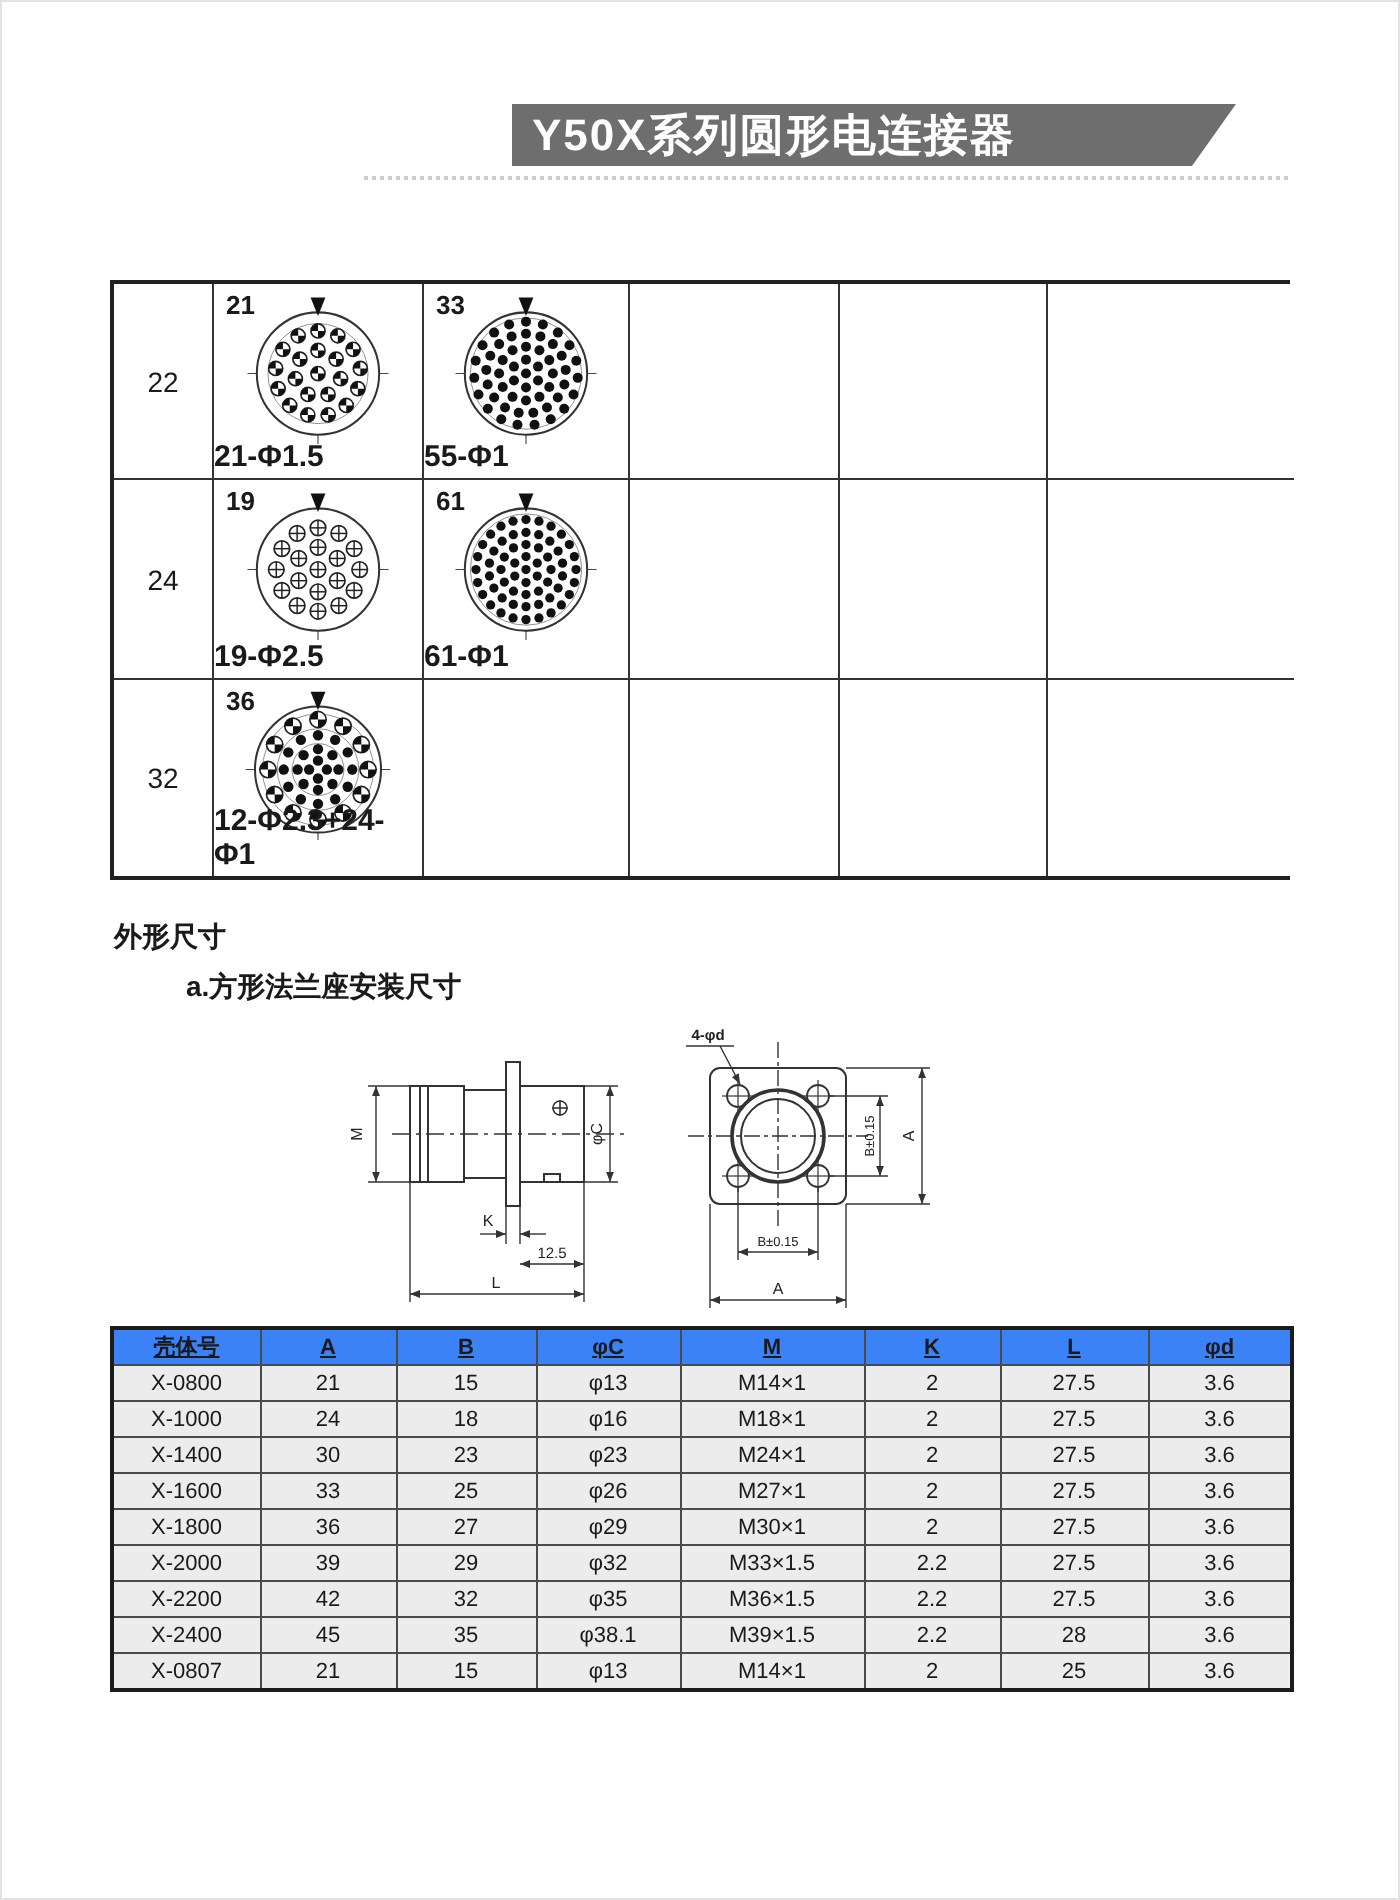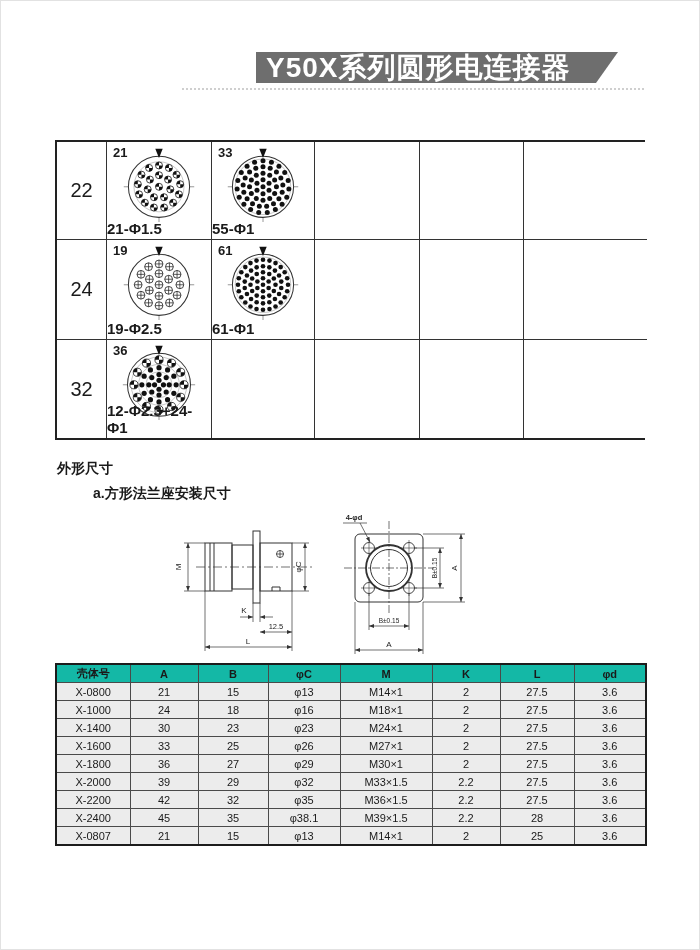--- a/index.html
+++ b/index.html
@@ -9,35 +9,35 @@
   }
   .page-frame{position:absolute;inset:0;border:1px solid #e2e2e2;}
 
   
   .banner{
     position:absolute;left:256px;top:52px;width:362px;height:31px;
     background:#6e6e6e;
     clip-path:polygon(0 0,100% 0,calc(100% - 22px) 100%,0 100%);
     display:flex;align-items:center;box-sizing:border-box;padding-left:10px;
   }
-  .banner-text{color:#ffffff;font-weight:bold;font-size:28px;letter-spacing:1px;white-space:nowrap;}
+  .banner-text{color:#ffffff;font-weight:bold;font-size:22px;letter-spacing:1px;white-space:nowrap;}
   .dotline{position:absolute;left:182px;top:88px;width:462px;border-top:2px dotted #cfcfcf;}
 
   
   .contact-grid{
     position:absolute;left:55px;top:140px;width:590px;height:300px;
     display:grid;box-sizing:border-box;
     grid-template-columns:50px 105px 103px 105px 104px 123px;
     grid-template-rows:98px 100px 98px;
     border:2px solid #222;background:#fff;
   }
   .cg-cell{border-right:1px solid #333;border-bottom:1px solid #333;position:relative;background:#fff;}
   .cg-cell:nth-child(6n){border-right:none;}
   .cg-cell:nth-child(n+13){border-bottom:none;}
-  .shell-cell{display:flex;align-items:center;justify-content:center;font-size:20px;}
+  .shell-cell{display:flex;align-items:center;justify-content:center;font-size:14px;}
   .corner-label{position:absolute;top:3px;left:6px;font-size:13px;font-weight:bold;}
   .svg-holder{position:absolute;top:4px;left:0;right:0;display:flex;justify-content:center;}
   .caption{position:absolute;bottom:2px;left:0;right:0;text-align:left;font-size:15px;font-weight:bold;}
 
   
   .sec-title{position:absolute;left:57px;top:460px;font-size:14px;font-weight:bold;}
   .sec-sub{position:absolute;left:76px;top:485px;font-size:14px;font-weight:bold;margin-left:17px;}
 
   
   .drawing-svg{position:absolute;left:160px;top:505px;}
@@ -45,21 +45,21 @@
   
   .dim-table{
     position:absolute;left:55px;top:663px;width:590px;
     border-collapse:collapse;font-size:11px;table-layout:fixed;
     border:2px solid #1c1c1c;
   }
   .dim-table th,.dim-table td{
     border:1px solid #4a4a4a;text-align:center;height:17px;padding:0 2px;
     font-weight:normal;overflow:hidden;white-space:nowrap;
   }
-  .dim-table th{background:#14b8a6;font-weight:bold;}
+  .dim-table th{background:#3b82f6;font-weight:bold;text-decoration:underline;}
   .dim-table td{background:#ececec;}
 </style>
 </head>
 <body>
 
 <div class="page-frame"></div>
 
 <div class="banner">
   <span class="banner-text">Y50X系列圆形电连接器</span>
 </div>

